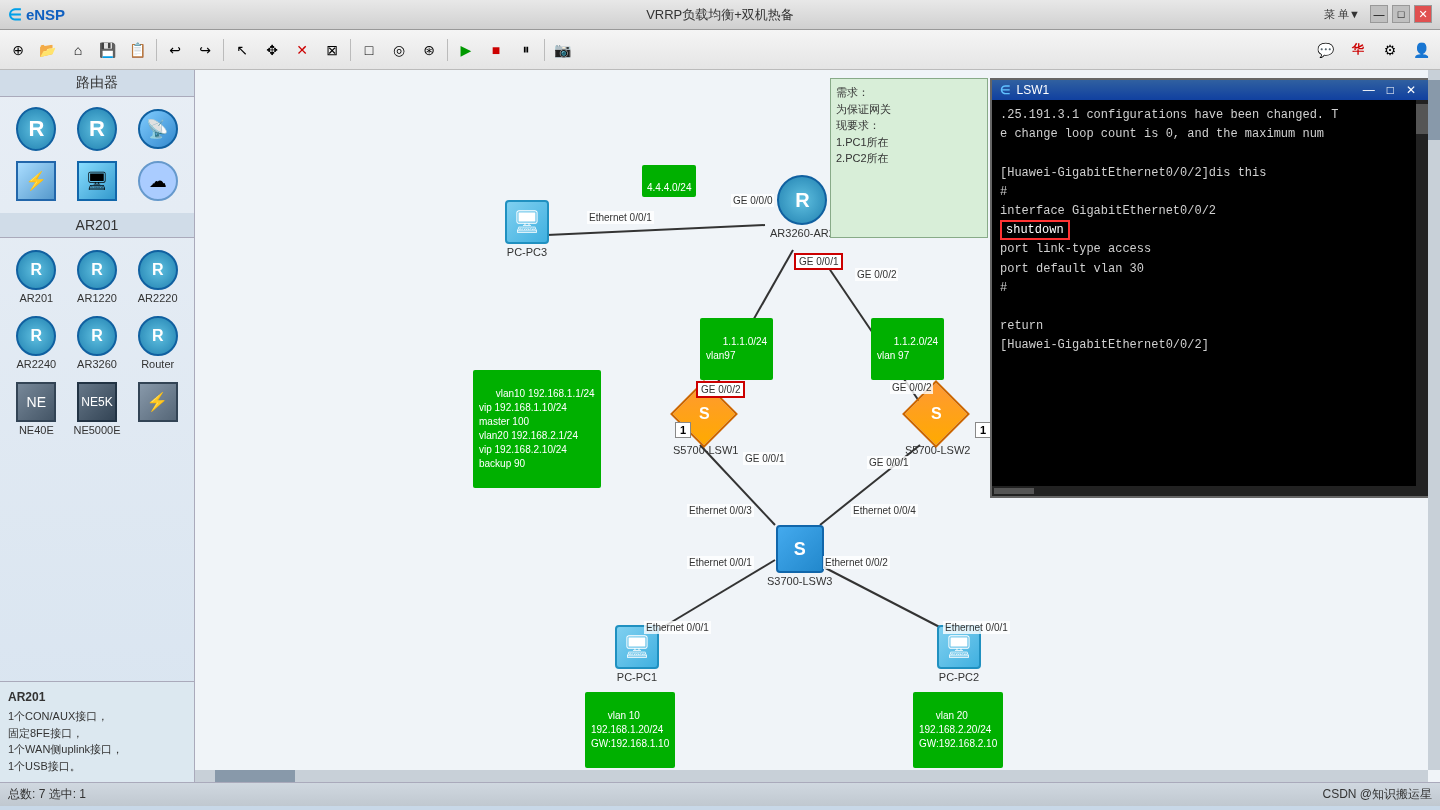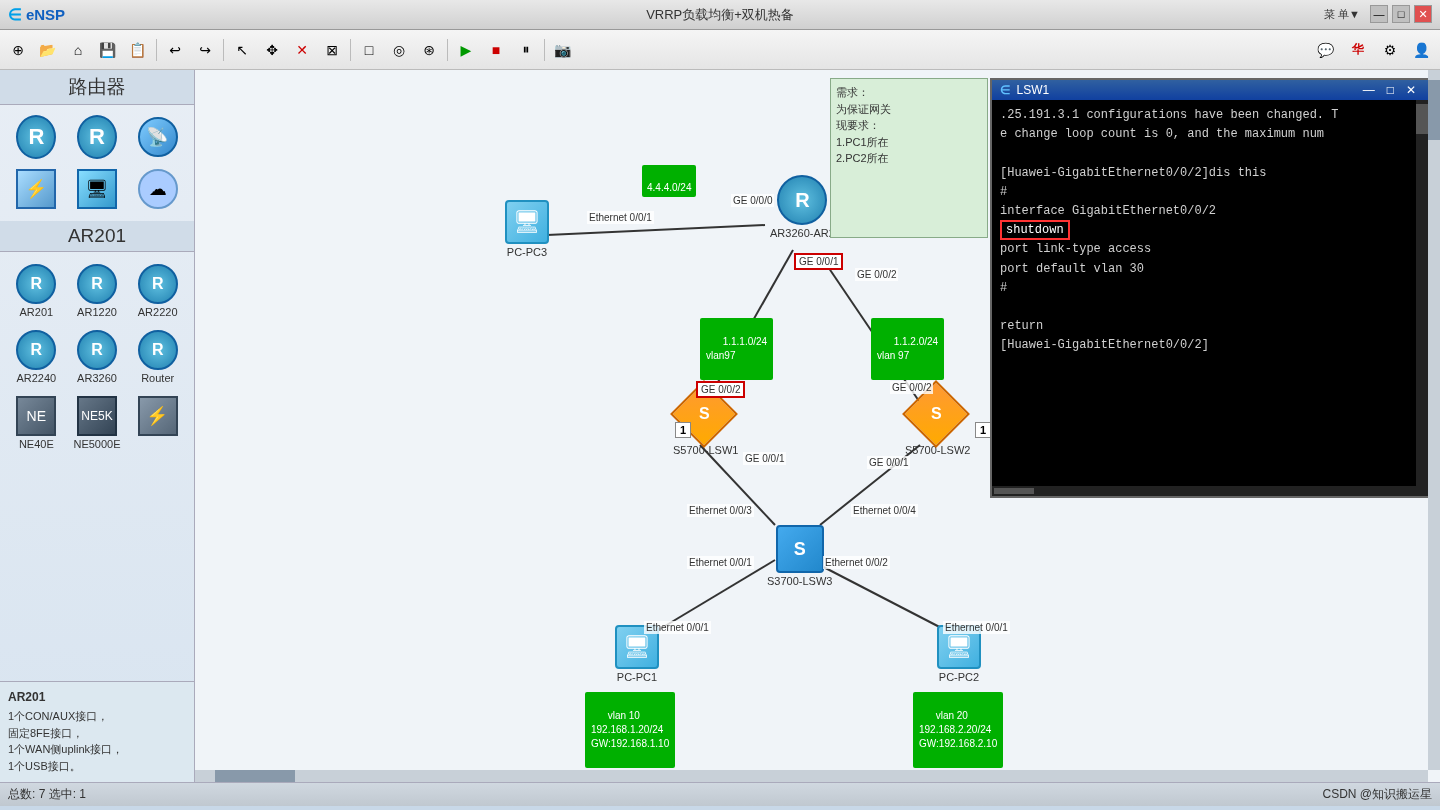--- a/index.html
+++ b/index.html
@@ -30,21 +30,21 @@
 
     
     #main-layout { display: flex; height: calc(810px - 30px - 40px - 28px); }
 
     
     #left-panel {
       width: 195px; background: linear-gradient(to bottom, #e8eef5, #d8e4f0);
       border-right: 1px solid #aab; display: flex; flex-direction: column;
       overflow: hidden;
     }
-    #left-panel .section-title { text-align: center; font-size: 19px; color: #333; padding: 4px 0; border-bottom: 1px solid #aab; background: #d0dce8; }
+    #left-panel .section-title { text-align: center; font-size: 14px; color: #333; padding: 4px 0; border-bottom: 1px solid #aab; background: #d0dce8; }
     .device-grid { display: grid; grid-template-columns: repeat(3, 1fr); gap: 4px; padding: 8px; }
     .device-item { display: flex; flex-direction: column; align-items: center; cursor: pointer; padding: 4px; }
     .device-icon { width: 40px; height: 40px; display: flex; align-items: center; justify-content: center; }
     .device-label { font-size: 11px; color: #333; text-align: center; margin-top: 2px; }
     .left-scroll-area { flex: 1; overflow-y: auto; overflow-x: hidden; }
     #left-panel-bottom { border-top: 1px solid #aab; padding: 8px; background: #dce8f0; font-size: 11px; color: #333; min-height: 80px; }
     #left-panel-bottom .bottom-title { font-weight: bold; font-size: 12px; margin-bottom: 4px; }
 
     
     #canvas-area { flex: 1; background: #f0f4f8; position: relative; overflow: hidden; }
@@ -352,20 +352,28 @@
       <div class="pc-icon">
         <span style="color:white;font-size:22px;">🖥</span>
       </div>
       <div class="net-node-label">PC-PC2</div>
     </div>
 
     <div class="info-box" style="left:447px; top:95px; background:#00b000; font-size:10px; padding:2px 5px;">
       <span>4.4.4.0/24</span>
     </div>
 
+    <div class="info-box" style="left:278px; top:300px; background:#00b000; white-space:pre; font-size:10px;">
+      <span>vlan10 192.168.1.1/24
+vip 192.168.1.10/24
+master 100
+vlan20 192.168.2.1/24
+vip 192.168.2.10/24
+backup 90</span>
+    </div>
 
     <div class="info-box" style="left:800px; top:300px; background:#00b000; white-space:pre; font-size:10px;">
       <span>vlan10 192.168.1.1/24
 vip 192.168.1.10/24
 backup 90
 vlan20 192.168.2.1/24
 vip 192.168.2.10/24
 master 100</span>
     </div>
 

